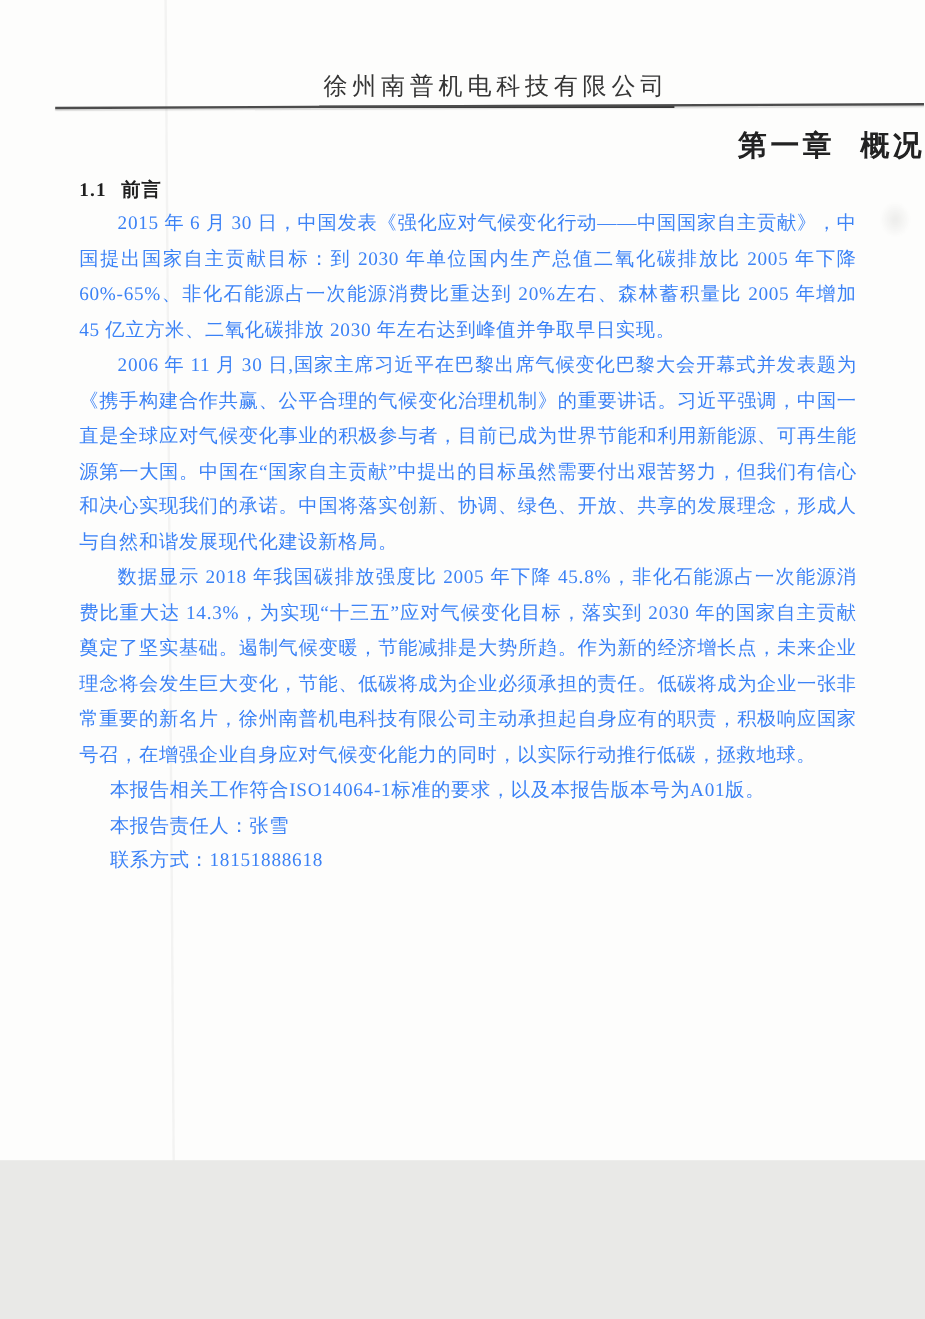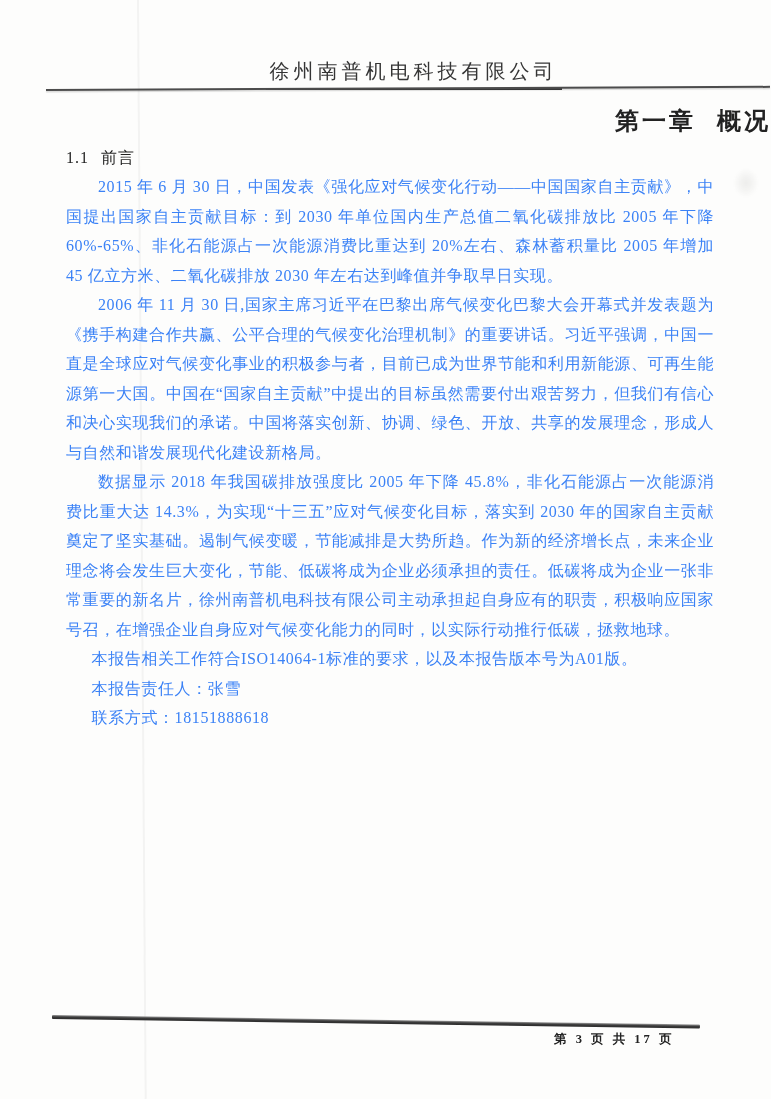--- a/index.html
+++ b/index.html
@@ -1,18 +1,18 @@
 <!DOCTYPE html>
 <html><head>
 <meta charset="utf-8">
 <style>
   html,body{margin:0;padding:0;background:#e9e9e7;}
   .page{
     position:relative;
-    width:771px;height:1099px;
+    width:771px;height:967px;
     margin:0 auto;
     background:#fdfdfc;
     overflow:hidden;
     font-family:"Liberation Serif","DejaVu Serif",serif;
     color:#2e2e2e;
   }
   
   .seam{
     position:absolute;left:137px;top:0;width:2px;height:1099px;
     background:rgba(60,60,55,0.05);
@@ -42,21 +42,21 @@
     transform:rotate(-0.25deg);transform-origin:left center;
   }
   .chapter{
     position:absolute;top:105px;left:0;width:100%;
     text-align:right;padding-left:37px;box-sizing:border-box;
     font-size:24px;font-weight:600;letter-spacing:3px;word-spacing:12px;
     color:#222;
   }
   .section-heading{
     position:absolute;left:66px;top:148px;
-    font-size:16px;font-weight:normal;color:#1f1f1f;
+    font-size:16px;font-weight:bold;color:#1f1f1f;
     letter-spacing:1px;
   }
   .section-heading .num{margin-right:12px;}
   .body-text{
     position:absolute;left:66px;top:172px;width:648px;
     font-size:16px;line-height:29.5px;
     text-align:justify;
     letter-spacing:0.6px;
     color:#3b82f6;
   }

